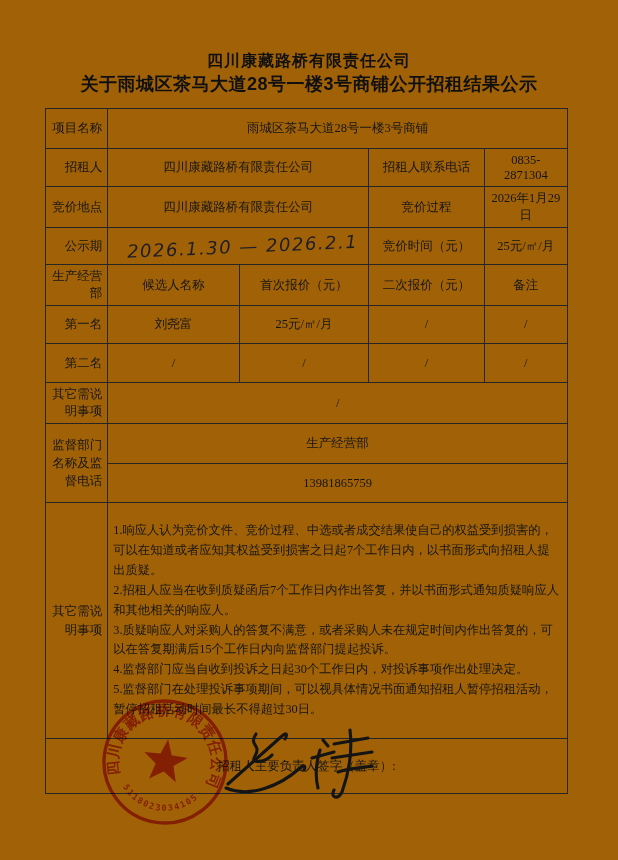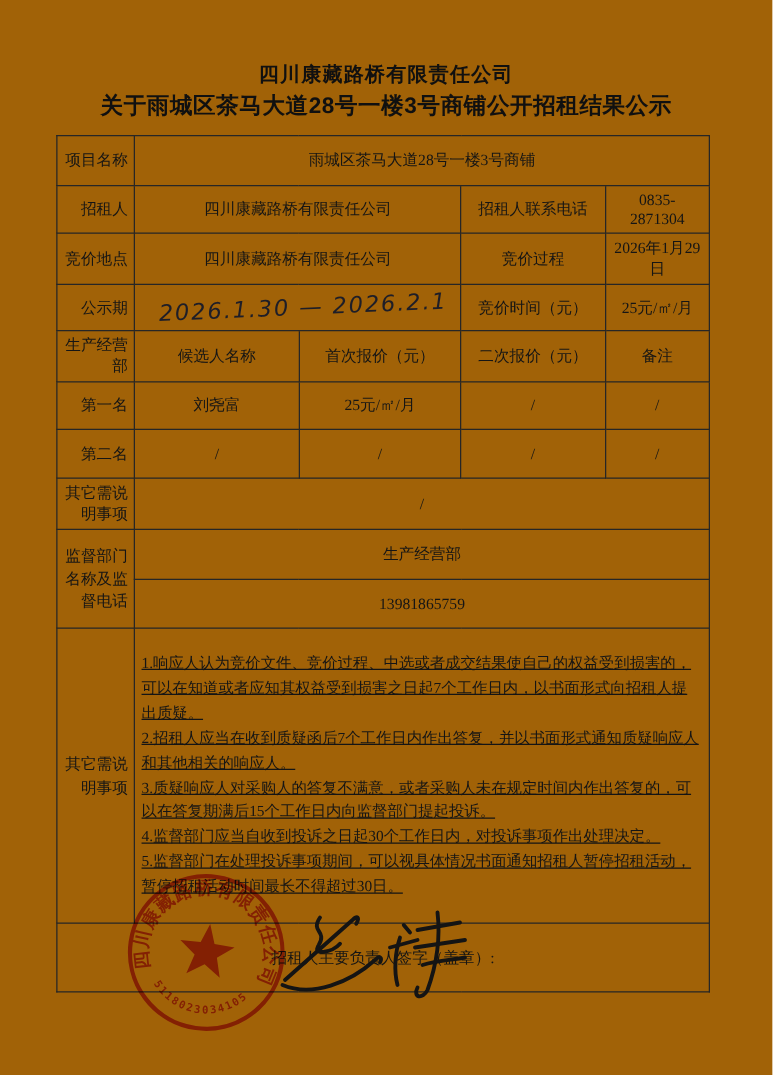--- a/index.html
+++ b/index.html
@@ -24,21 +24,20 @@
     vertical-align:middle;
     overflow:hidden;
   }
   td.lbl{text-align:right;padding-left:6px;line-height:1.35;}
   td.lbl-c{text-align:right;padding:2px 3px;line-height:1.45;}
   td.c{text-align:center;}
   td.l{text-align:center;padding-left:8px;}
   td.complaint{
     text-align:left;padding:10px 8px 10px 8px;font-size:12.3px;line-height:1.62;
     vertical-align:middle;
-    text-decoration:underline;
   }
   .handwrite{
     display:inline-block;
     font-family:"DejaVu Sans",sans-serif;font-style:italic;
     font-size:18px;letter-spacing:1.5px;color:#1e1e28;
     transform:rotate(-2.5deg);padding-left:8px;white-space:nowrap;
   }
   
   .seal{
     position:absolute;left:95px;top:692px;width:140px;height:140px;

